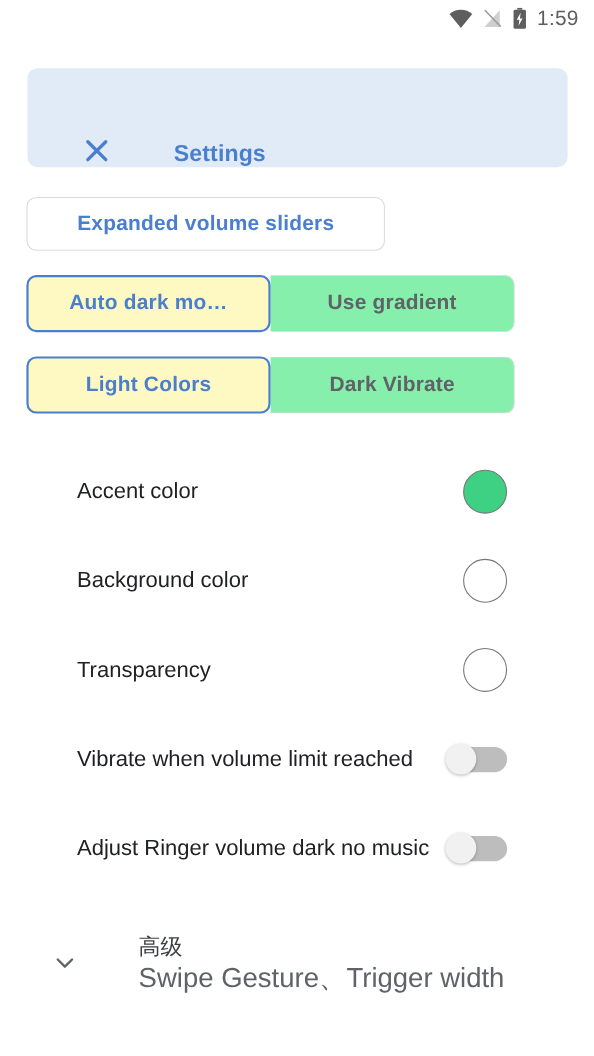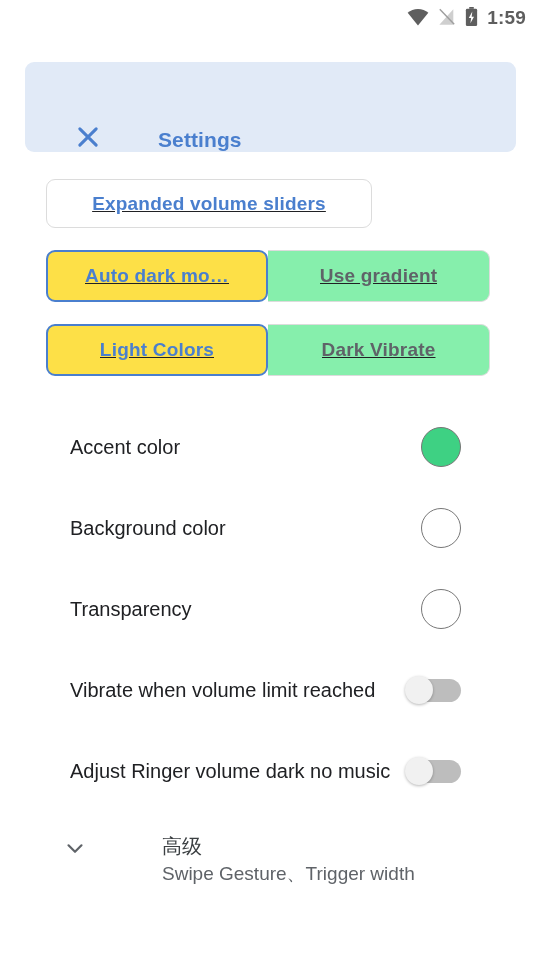--- a/index.html
+++ b/index.html
@@ -26,21 +26,21 @@
     padding: 0 14px 0 0;
     gap: 9px;
   }
   .status-icon {
     display: flex;
     align-items: center;
     justify-content: center;
   }
   .status-time {
     font-size: 19px;
-    font-weight: 700;
+    font-weight: 400;
     color: #5e5e5e;
     letter-spacing: 0.2px;
     margin-left: 0;
     line-height: 1;
   }
 
   
   .header-card {
     margin: 28px 24px 0 25px;
     height: 90px;
@@ -62,22 +62,21 @@
   .header-title {
     font-size: 21px;
     font-weight: bold;
     color: #4a7fce;
     margin-left: 55px;
     letter-spacing: 0.1px;
   }
 
   
   .section {
-    padding: 0 46px;
-    text-decoration: underline;
+    padding: 0 24px;
   }
   .outline-button {
     margin-top: 27px;
     height: 49px;
     width: 326px;
     border: 1px solid #dcdcdc;
     border-radius: 9px;
     background: #ffffff;
     display: flex;
     align-items: center;
@@ -108,21 +107,21 @@
     border: 1px solid #dcdcdc;
   }
   .segment:first-child {
     border-radius: 9px 0 0 9px;
   }
   .segment:last-child {
     border-radius: 0 9px 9px 0;
     border-left: none;
   }
   .segment.selected {
-    background: #fde047;
+    background: #fef9c3;
     border: 2px solid #4a7fce;
     border-radius: 9px;
     z-index: 2;
     text-align: center;
   }
   .segment-label {
     font-size: 19px;
     font-weight: bold;
     letter-spacing: 0.2px;
     color: #5f6368;
@@ -186,45 +185,44 @@
     width: 28px;
     height: 28px;
     border-radius: 50%;
     background: #f1f1f1;
     box-shadow: 0 1px 3px rgba(0,0,0,0.28);
   }
 
   
   .expand-row {
     margin-top: 22px;
-    padding: 0 48px 0 60px;
+    padding: 0 48px 0 44px;
     height: 84px;
     display: flex;
-    align-items: flex-start;
-    cursor: pointer;
-    gap: 20px;
+    align-items: center;
+    cursor: pointer;
   }
   .chevron-icon {
     width: 30px;
     height: 30px;
     display: flex;
     align-items: center;
     justify-content: center;
     flex: 0 0 auto;
   }
   .expand-text {
     margin-left: 52px;
   }
   .expand-title {
     font-size: 20px;
     color: #3c4043;
     line-height: 27px;
   }
   .expand-subtitle {
-    font-size: 19px;
+    font-size: 25px;
     color: #5f6368;
     line-height: 28px;
   }
 </style>
 </head>
 <body>
 
 <div class="status-bar">
   <span class="status-icon">
     <svg width="22" height="18" viewBox="0 0 24 20">

